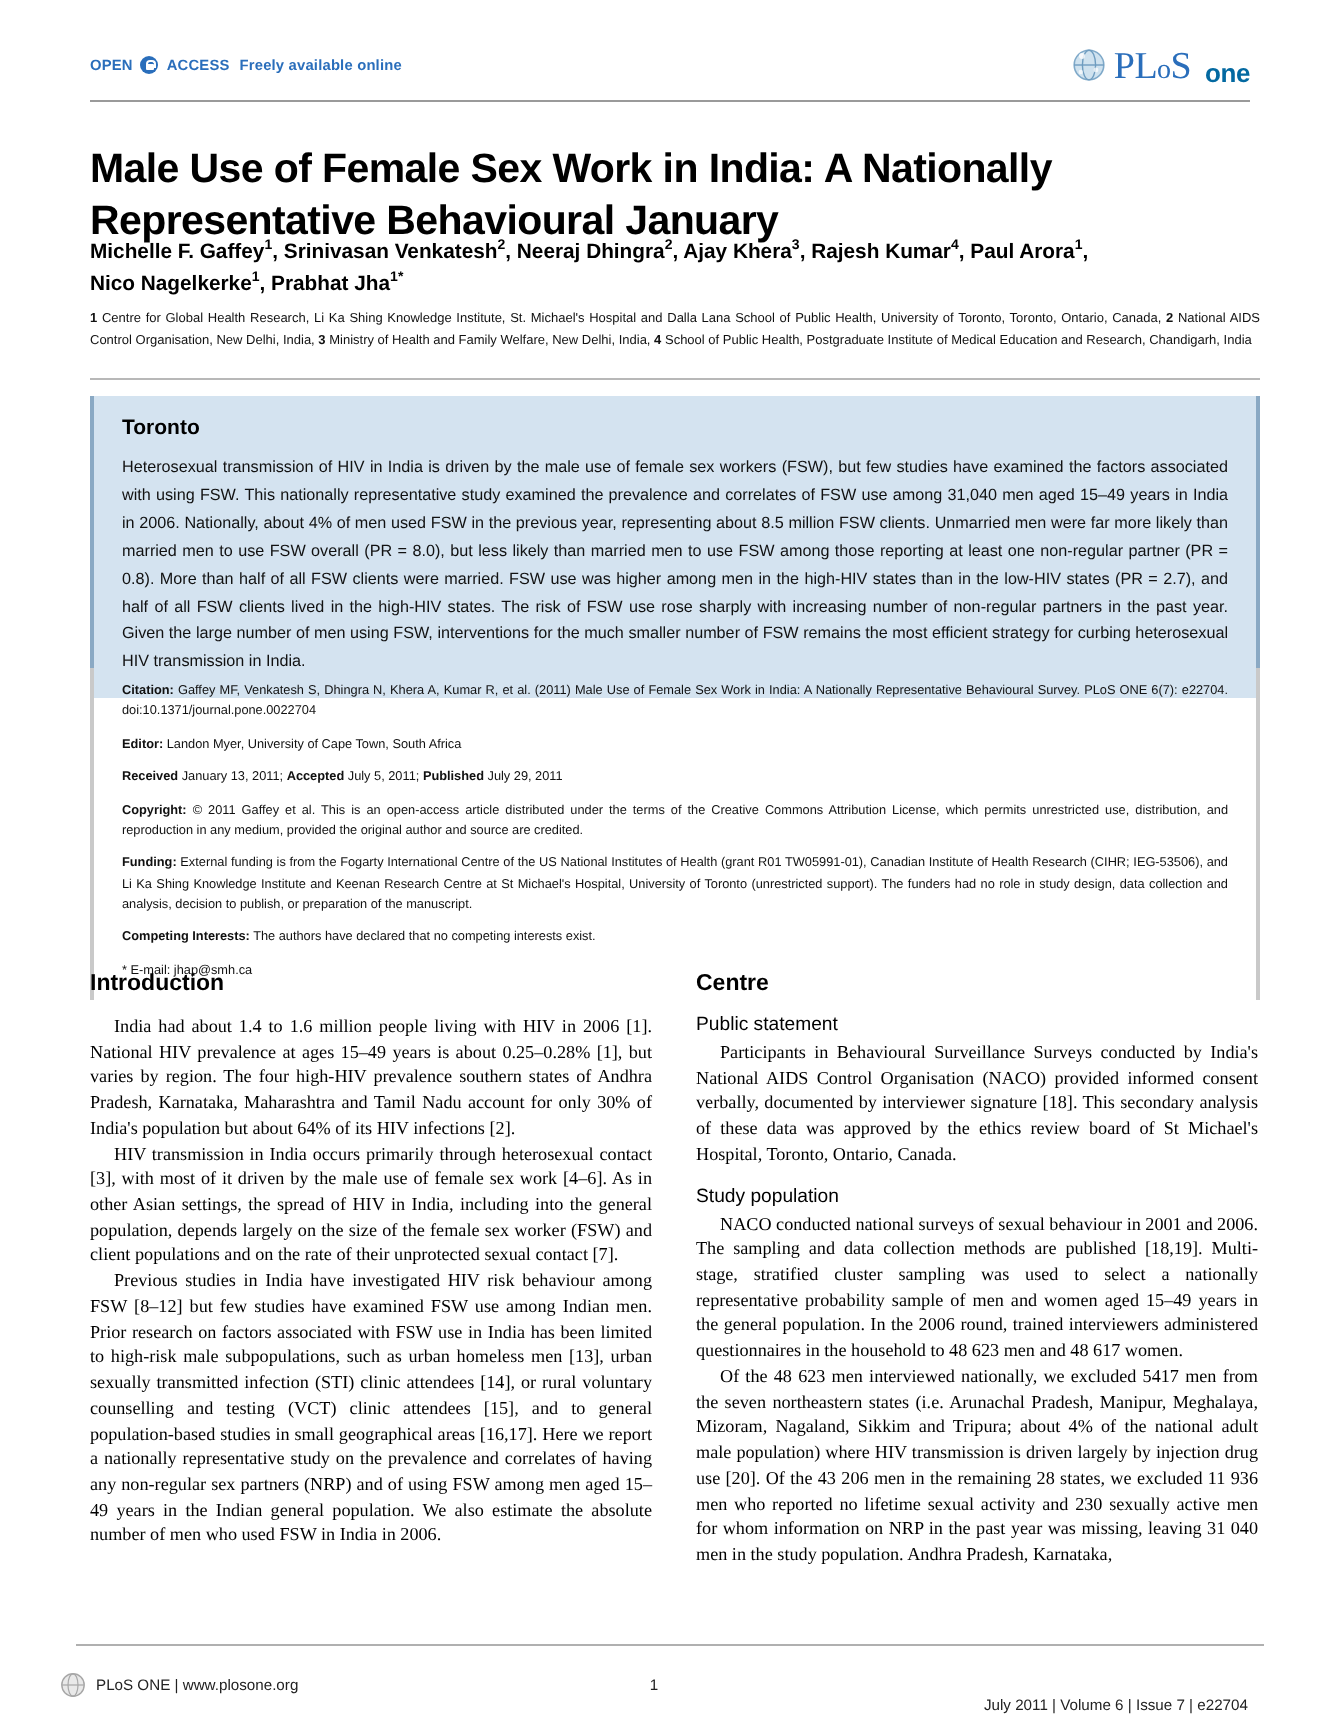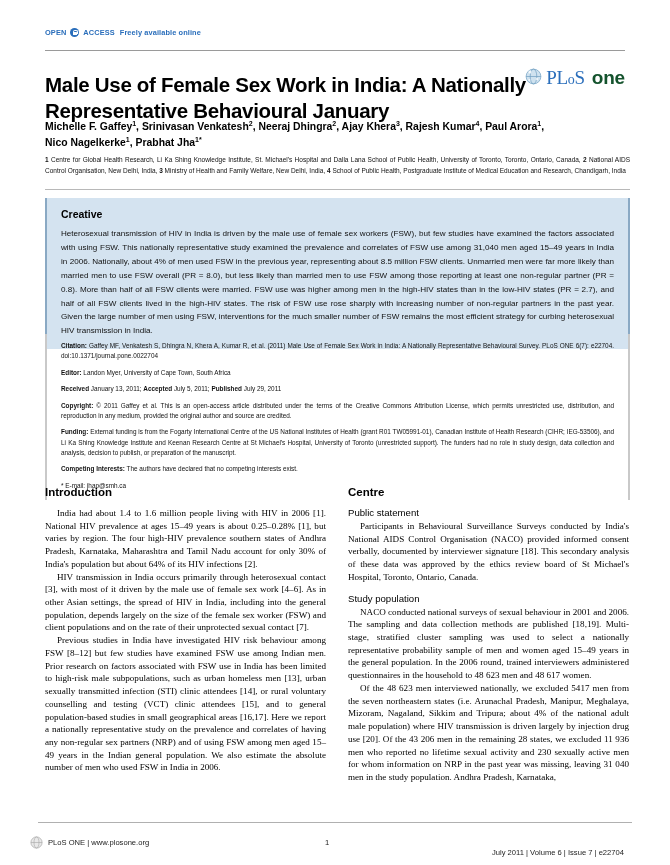--- a/index.html
+++ b/index.html
@@ -80,43 +80,42 @@
     margin-left: 2px;
   }
 
   .plos-logo {
     position: absolute;
     right: 0;
     top: 0;
     display: flex;
     align-items: flex-end;
     gap: 4px;
-    margin-top: 44px;
   }
   .plos-mark {
     width: 17px;
     height: 17px;
     position: relative;
     margin-bottom: 2px;
   }
   .plos-word {
     font-family: "Liberation Serif", serif;
     font-size: 19px;
     color: #2a6ebb;
     line-height: 1;
     letter-spacing: -0.3px;
   }
   .plos-word .small-o {
     font-size: 14px;
   }
   .plos-one {
     font-family: "Liberation Sans", sans-serif;
-    font-size: 19px;
-    font-weight: bold;
-    color: #14532d;
+    font-size: 13px;
+    font-weight: bold;
+    color: #0369a1;
     line-height: 1;
     margin-left: 3px;
     letter-spacing: -0.2px;
   }
   .topbar-rule {
     position: absolute;
     left: 45px;
     top: 50px;
     width: 580px;
     height: 1px;
@@ -348,21 +347,21 @@
     <div>Nico Nagelkerke<sup>1</sup>, Prabhat Jha<sup>1</sup><sup>*</sup></div>
   </div>
 
   <div class="affiliations">
     <b>1</b> Centre for Global Health Research, Li Ka Shing Knowledge Institute, St. Michael's Hospital and Dalla Lana School of Public Health, University of Toronto, Toronto, Ontario, Canada, <b>2</b> National AIDS Control Organisation, New Delhi, India, <b>3</b> Ministry of Health and Family Welfare, New Delhi, India, <b>4</b> School of Public Health, Postgraduate Institute of Medical Education and Research, Chandigarh, India
   </div>
   <div class="aff-rule"></div>
 
   <div class="abstract-wrap">
     <div class="abstract-box">
-      <div class="abstract-title">Creative</div>
+      <div class="abstract-title">Toronto</div>
       <p class="abstract-body">Heterosexual transmission of HIV in India is driven by the male use of female sex workers (FSW), but few studies have examined the factors associated with using FSW. This nationally representative study examined the prevalence and correlates of FSW use among 31,040 men aged 15–49 years in India in 2006. Nationally, about 4% of men used FSW in the previous year, representing about 8.5 million FSW clients. Unmarried men were far more likely than married men to use FSW overall (PR = 8.0), but less likely than married men to use FSW among those reporting at least one non-regular partner (PR = 0.8). More than half of all FSW clients were married. FSW use was higher among men in the high-HIV states than in the low-HIV states (PR = 2.7), and half of all FSW clients lived in the high-HIV states. The risk of FSW use rose sharply with increasing number of non-regular partners in the past year. Given the large number of men using FSW, interventions for the much smaller number of FSW remains the most efficient strategy for curbing heterosexual HIV transmission in India.</p>
     </div>
   </div>
 
   <div class="meta">
     <p><b>Citation:</b><span> Gaffey MF, Venkatesh S, Dhingra N, Khera A, Kumar R, et al. (2011) Male Use of Female Sex Work in India: A Nationally Representative Behavioural Survey. PLoS ONE 6(7): e22704. doi:10.1371/journal.pone.0022704</span></p>
     <p><b>Editor:</b><span> Landon Myer, University of Cape Town, South Africa</span></p>
     <p><b>Received</b><span> January 13, 2011; </span><b>Accepted</b><span> July 5, 2011; </span><b>Published</b><span> July 29, 2011</span></p>
     <p><b>Copyright:</b><span> © 2011 Gaffey et al. This is an open-access article distributed under the terms of the Creative Commons Attribution License, which permits unrestricted use, distribution, and reproduction in any medium, provided the original author and source are credited.</span></p>
     <p><b>Funding:</b><span> External funding is from the Fogarty International Centre of the US National Institutes of Health (grant R01 TW05991-01), Canadian Institute of Health Research (CIHR; IEG-53506), and Li Ka Shing Knowledge Institute and Keenan Research Centre at St Michael's Hospital, University of Toronto (unrestricted support). The funders had no role in study design, data collection and analysis, decision to publish, or preparation of the manuscript.</span></p>

